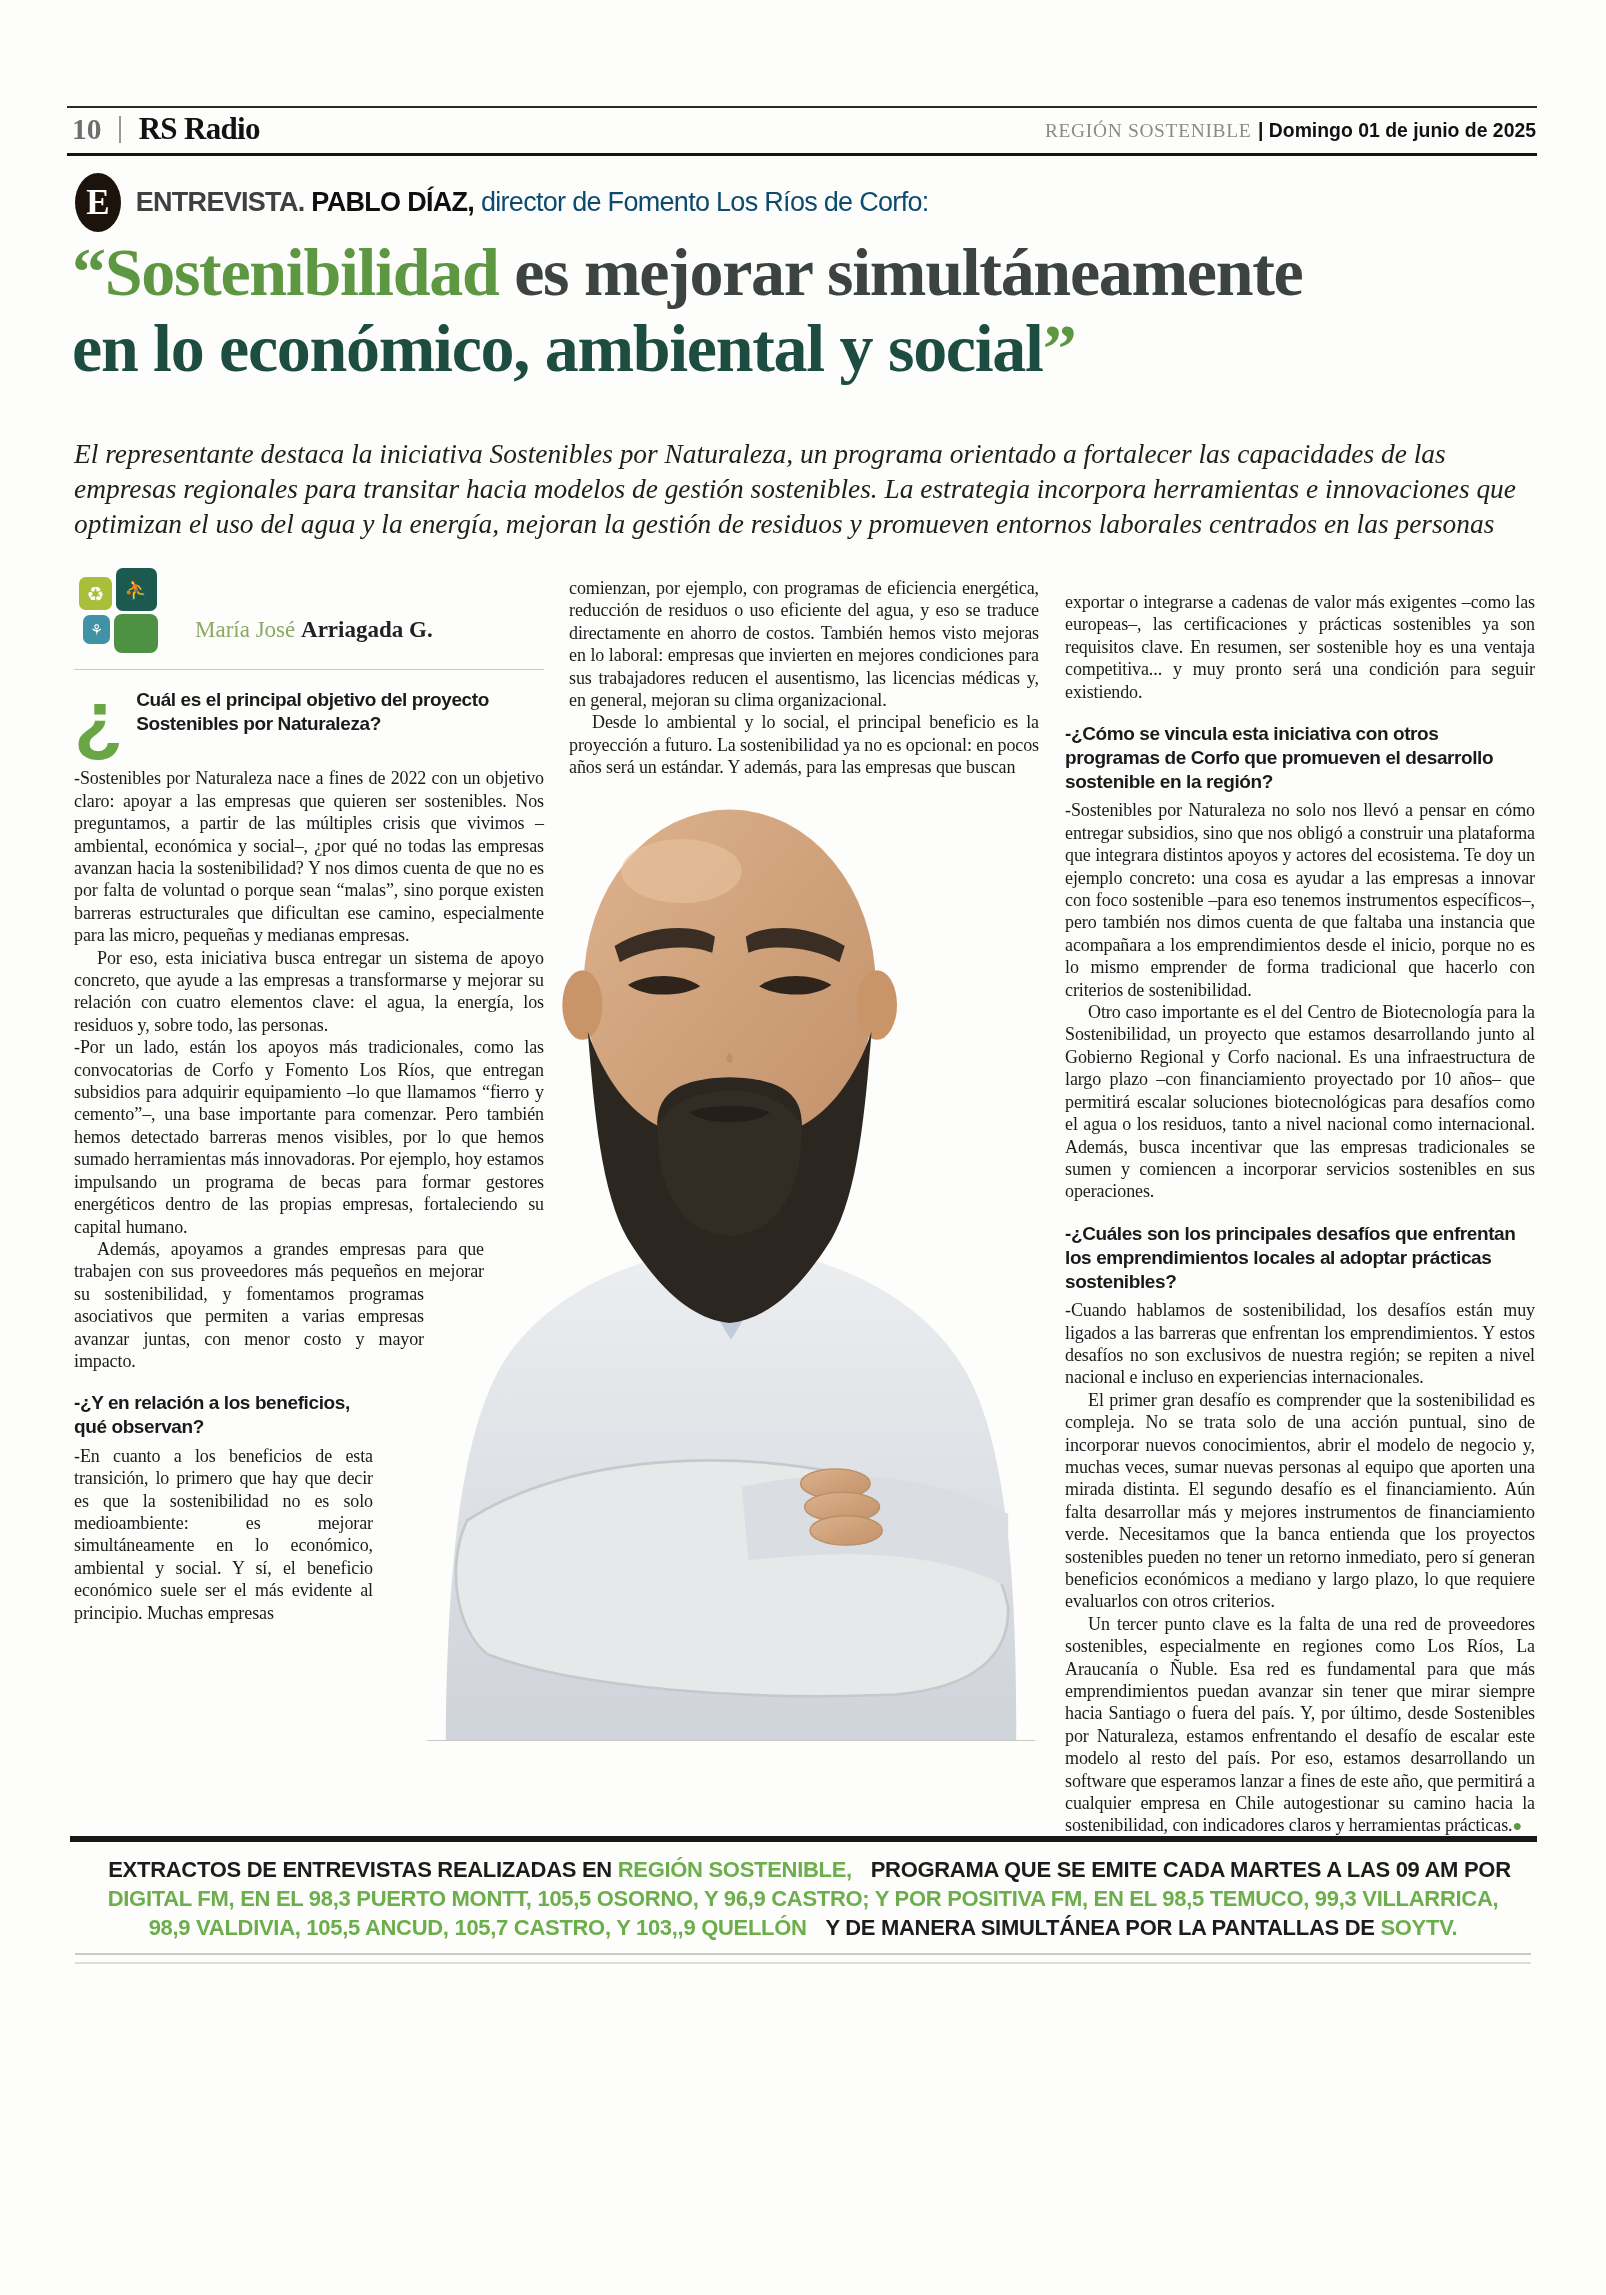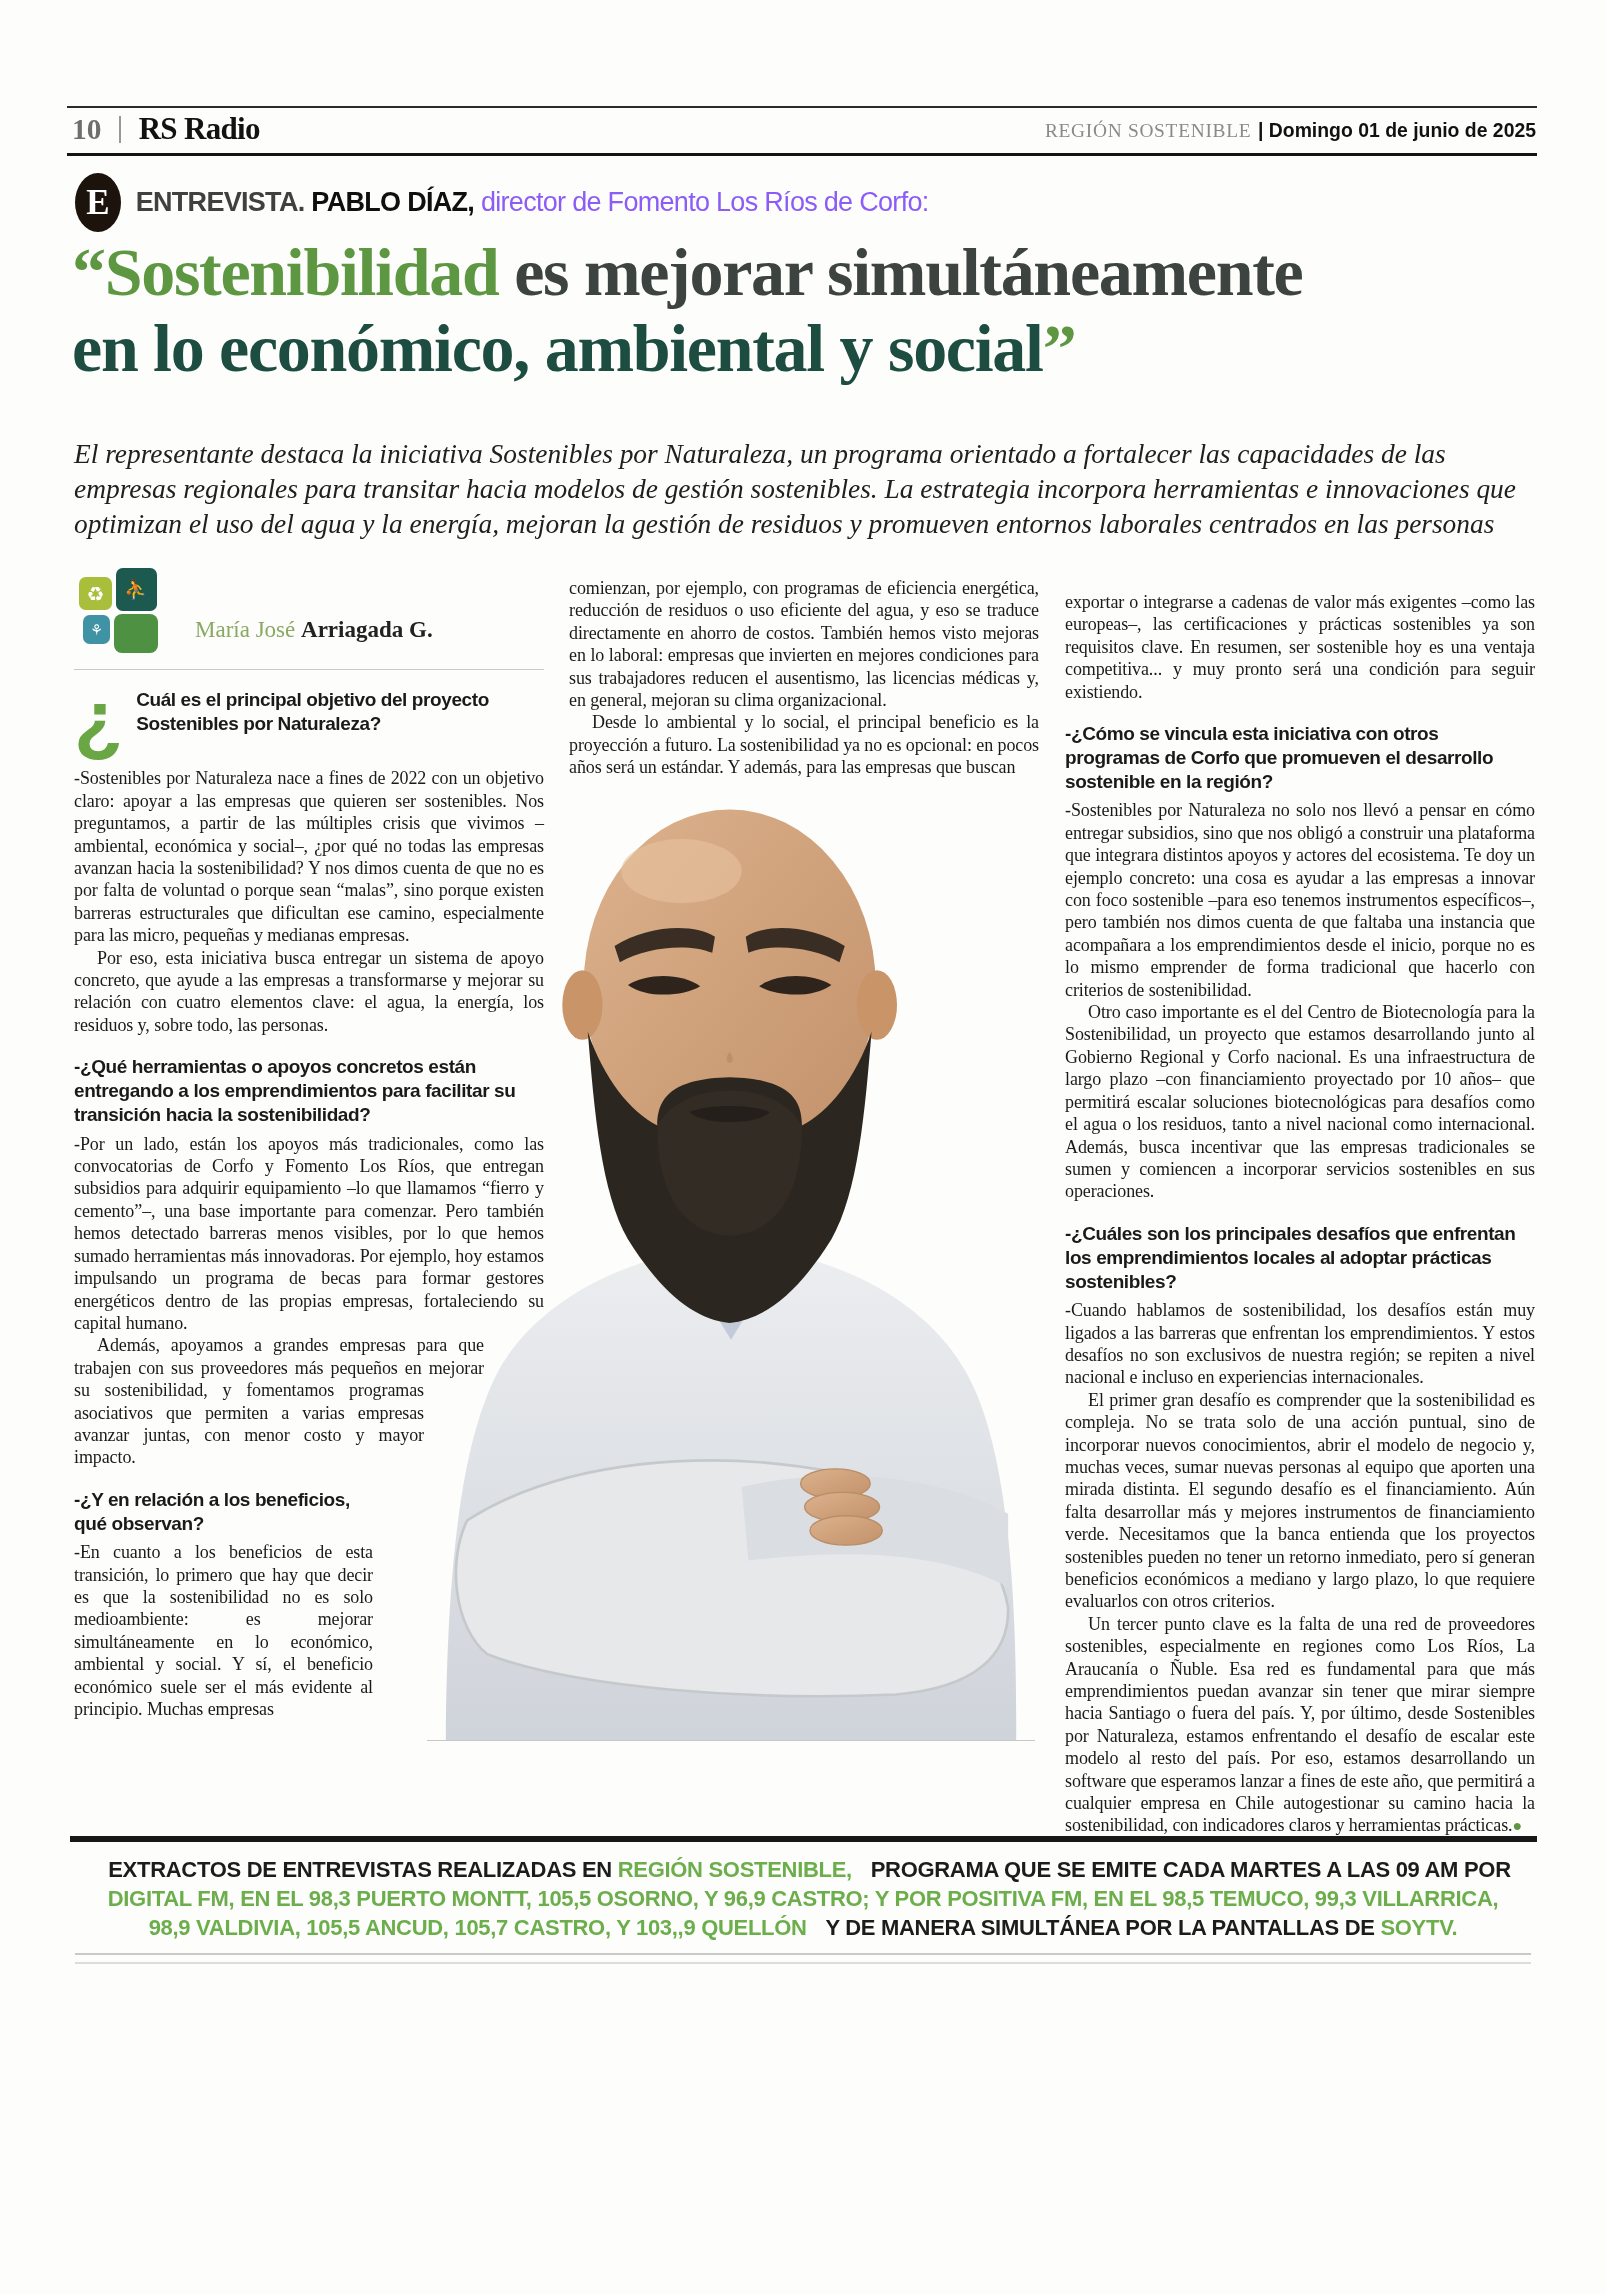--- a/index.html
+++ b/index.html
@@ -15,21 +15,21 @@
   .hdr-right{position:absolute;right:70px;top:119px;display:flex;align-items:center;gap:6.7px;}
   .hdr-brand{font-size:19.4px;color:#8a8a86;letter-spacing:0.7px;}
   .hdr-date{font-family:"Liberation Sans","DejaVu Sans",sans-serif;font-size:19.4px;font-weight:700;color:#111;}
   
   .kicker{position:absolute;left:75px;top:173px;display:flex;align-items:center;gap:14.7px;}
   .e-badge{width:46px;height:59px;background:#1c130d;border-radius:50%;display:flex;align-items:center;justify-content:center;
            color:#fff;font-size:35px;font-weight:700;flex:0 0 auto;}
   .kicker-line{font-family:"Liberation Sans","DejaVu Sans",sans-serif;font-size:27px;letter-spacing:-0.7px;white-space:nowrap;}
   .kicker-tag{color:#404040;font-weight:700;}
   .kicker-name{color:#0f0f0f;font-weight:700;}
-  .kicker-role{color:#8b5cf6;font-weight:400;}
+  .kicker-role{color:#0c4a6e;font-weight:400;}
   
   .headline{position:absolute;left:72px;top:234px;width:1472px;font-weight:700;font-size:68px;line-height:76px;letter-spacing:-1.3px;}
   .hl-green{color:#5d9741;}
   .hl-dark{color:#3c4340;}
   .hl-teal{color:#1d4c41;}
   
   .deck{position:absolute;left:74px;top:410px;width:1466px;font-style:italic;font-size:27.4px;line-height:35px;color:#20201e;text-align:left;}
   
   .byline{position:absolute;left:79px;top:568px;display:flex;align-items:flex-end;gap:32px;}
   .bylogo{width:84px;height:84px;position:relative;flex:0 0 auto;}
@@ -163,21 +163,20 @@
     </svg>
   </div>
 
   <div class="col" id="col1">
     <div class="q1row">
       <span class="qmark">¿</span>
       <span class="q first" style="margin:0;">Cuál es el principal objetivo del proyecto Sostenibles por Naturaleza?</span>
     </div>
     <p class="p">-Sostenibles por Naturaleza nace a fines de 2022 con un objetivo claro: apoyar a las empresas que quieren ser sostenibles. Nos preguntamos, a partir de las múltiples crisis que vivimos –ambiental, económica y social–, ¿por qué no todas las empresas avanzan hacia la sostenibilidad? Y nos dimos cuenta de que no es por falta de voluntad o porque sean “malas”, sino porque existen barreras estructurales que dificultan ese camino, especialmente para las micro, pequeñas y medianas empresas.</p>
     <p class="p ind">Por eso, esta iniciativa busca entregar un sistema de apoyo concreto, que ayude a las empresas a transformarse y mejorar su relación con cuatro elementos clave: el agua, la energía, los residuos y, sobre todo, las personas.</p>
-    <p class="q">-¿Qué herramientas o apoyos concretos están entregando a los emprendimientos para facilitar su transición hacia la sostenibilidad?</p>
     <p class="p">-Por un lado, están los apoyos más tradicionales, como las convocatorias de Corfo y Fomento Los Ríos, que entregan subsidios para adquirir equipamiento –lo que llamamos “fierro y cemento”–, una base importante para comenzar. Pero también hemos detectado barreras menos visibles, por lo que hemos sumado herramientas más innovadoras. Por ejemplo, hoy estamos impulsando un programa de becas para formar gestores energéticos dentro de las propias empresas, fortaleciendo su capital humano.</p>
     <div class="fl" style="width:60px;height:67px;"></div>
     <div class="fl" style="width:120px;height:67px;"></div>
     <div class="fl" style="width:171px;height:361px;"></div>
     <div class="fl" style="width:134px;height:67px;"></div>
     <div class="fl" style="width:47px;height:67px;"></div>
     <p class="p ind">Además, apoyamos a grandes empresas para que trabajen con sus proveedores más pequeños en mejorar su sostenibilidad, y fomentamos programas asociativos que permiten a varias empresas avanzar juntas, con menor costo y mayor impacto.</p>
     <p class="q">-¿Y en relación a los beneficios, qué observan?</p>
     <p class="p">-En cuanto a los beneficios de esta transición, lo primero que hay que decir es que la sostenibilidad no es solo medioambiente: es mejorar simultáneamente en lo económico, ambiental y social. Y sí, el beneficio económico suele ser el más evidente al principio. Muchas empresas</p>
   </div>

